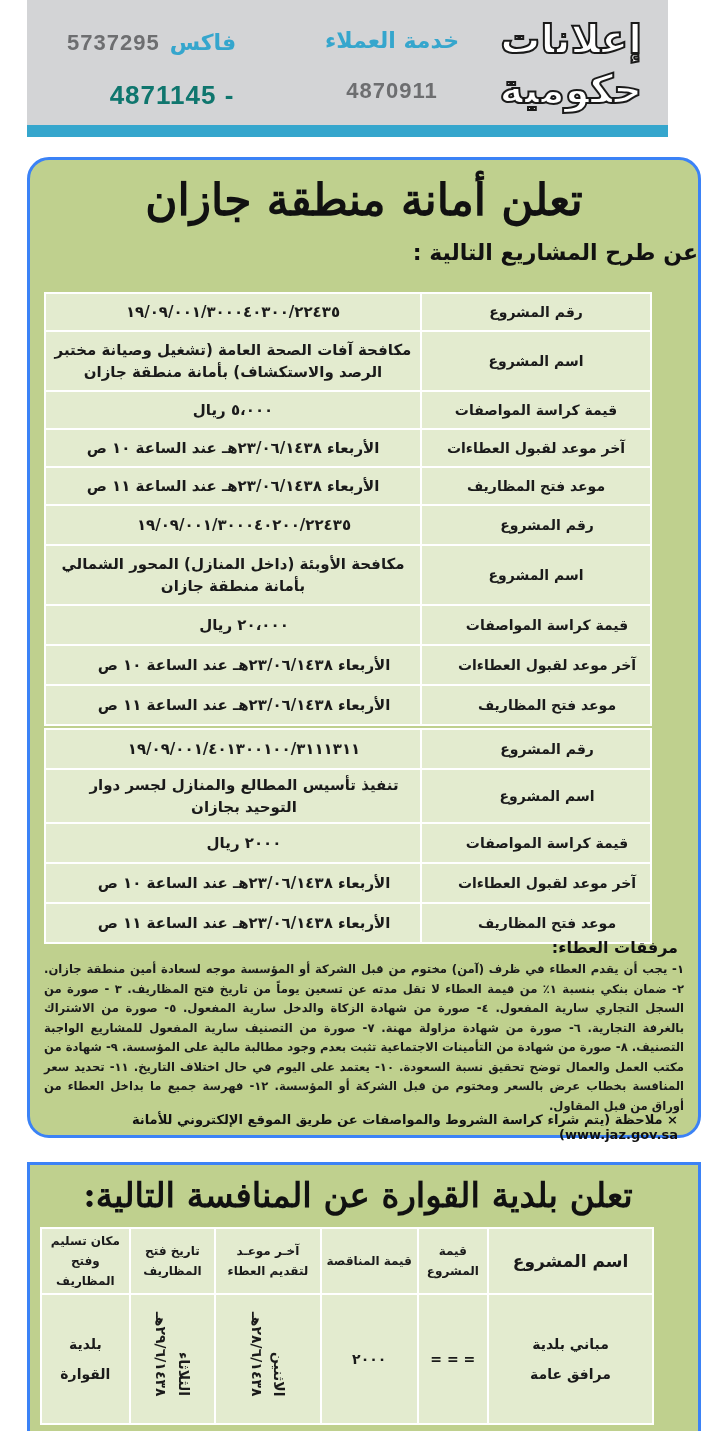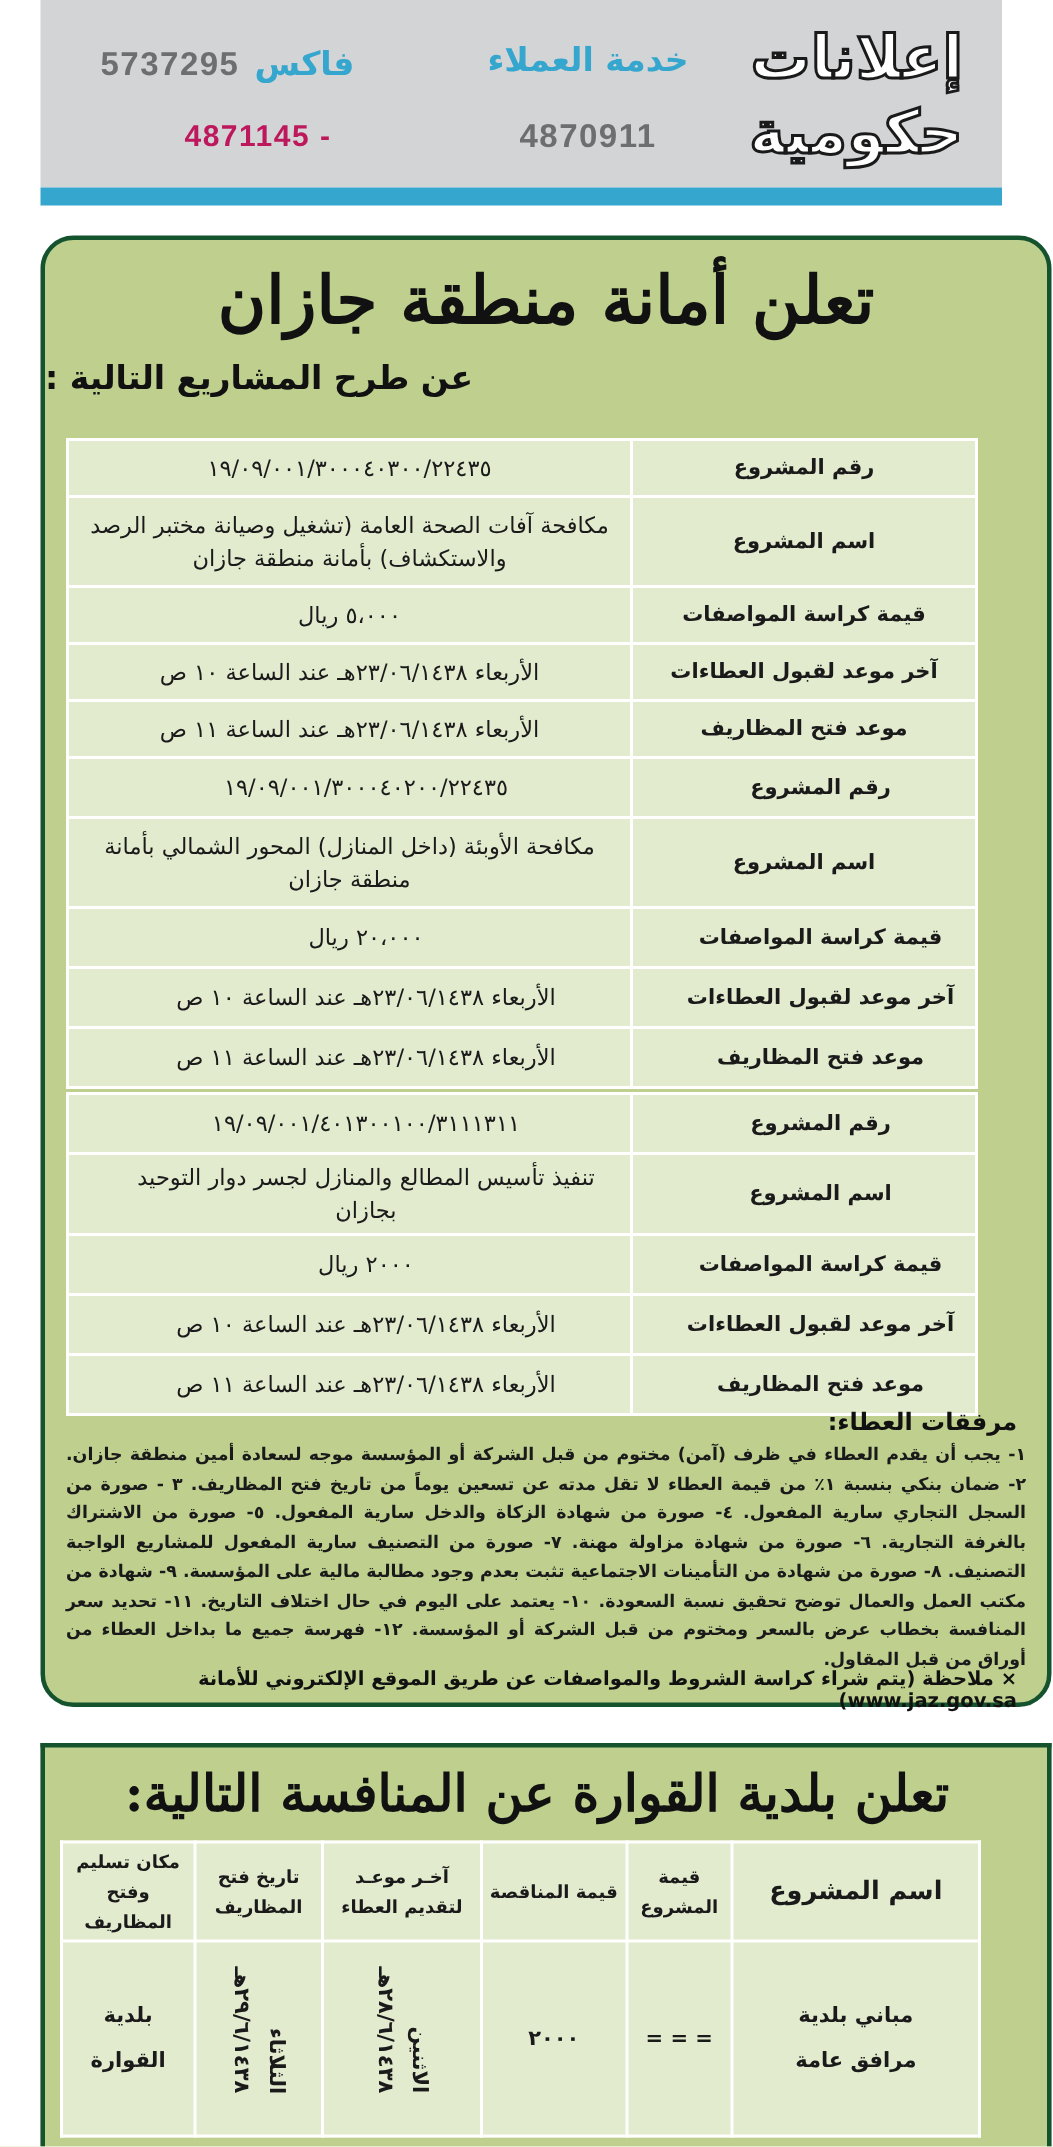--- a/index.html
+++ b/index.html
@@ -35,52 +35,52 @@
     letter-spacing: 1px;
   }
   .fax-line {
     position: absolute; left: 40px; top: 30px; width: 215px; direction: rtl;
     display: flex; flex-direction: row; justify-content: flex-end; gap: 10px; align-items: baseline;
   }
   .fax-label { color: #35a6cd; font-size: 22px; font-weight: bold; }
   .fax-number { color: #6d6e70; font-size: 22px; font-weight: bold; font-family: "Liberation Sans", sans-serif; letter-spacing: 1px; }
   .fax-number2 {
     position: absolute; left: 60px; top: 80px; width: 170px; text-align: center;
-    color: #be185d; font-size: 20px; font-weight: bold; font-family: "Liberation Sans", sans-serif; letter-spacing: 1px;
+    color: #0f766e; font-size: 26px; font-weight: bold; font-family: "Liberation Sans", sans-serif; letter-spacing: 1px;
     direction: ltr;
   }
 
   
   .panel {
     position: absolute; left: 27px; width: 674px;
-    background: #bfd08e; border: 3px solid #14532d;
+    background: #bfd08e; border: 3px solid #3b82f6;
   }
   .panel-1 { top: 157px; height: 981px; border-radius: 22px; }
   .panel-2 { top: 1162px; height: 269px; border-bottom: none; }
 
   .title-1 {
     position: absolute; left: 0; right: 0; top: 14px; text-align: center; direction: rtl;
     font-size: 44px; font-weight: bold; color: #111;
     font-family: "DejaVu Serif", serif;
   }
   .subtitle-1 {
-    position: absolute; left: 0; right: 0; top: 80px; text-align: left; direction: rtl;
+    position: absolute; left: 0; right: 0; top: 80px; text-align: right; direction: rtl;
     font-size: 22px; font-weight: bold; color: #111;
   }
 
   
   .ptable {
     position: absolute; left: 14px; width: 608px;
     border-collapse: collapse; direction: rtl;
     background: #e3ebcf;
     border: 2px solid #ffffff;
   }
   .ptable td {
     border: 2px solid #ffffff; text-align: center; vertical-align: middle;
-    font-size: 14px; font-weight: normal; color: #1a1a1a; padding: 4px 6px; line-height: 22px;
+    font-size: 14px; font-weight: bold; color: #1a1a1a; padding: 4px 6px; line-height: 22px;
   }
   .ptable td.lbl { width: 230px; font-weight: bold; font-size: 14px; }
   .ptable td.val { font-size: 15px; }
   .ptable tr.r-short td { height: 38px; }
   .ptable tr.r-tall td { height: 60px; }
   .pt1 { top: 132px; }
   .pt2 { top: 344px; }
   .pt3 { top: 568px; }
   .pt2 tr.r-short td, .pt3 tr.r-short td { height: 40px; padding-left: 28px; }
 

